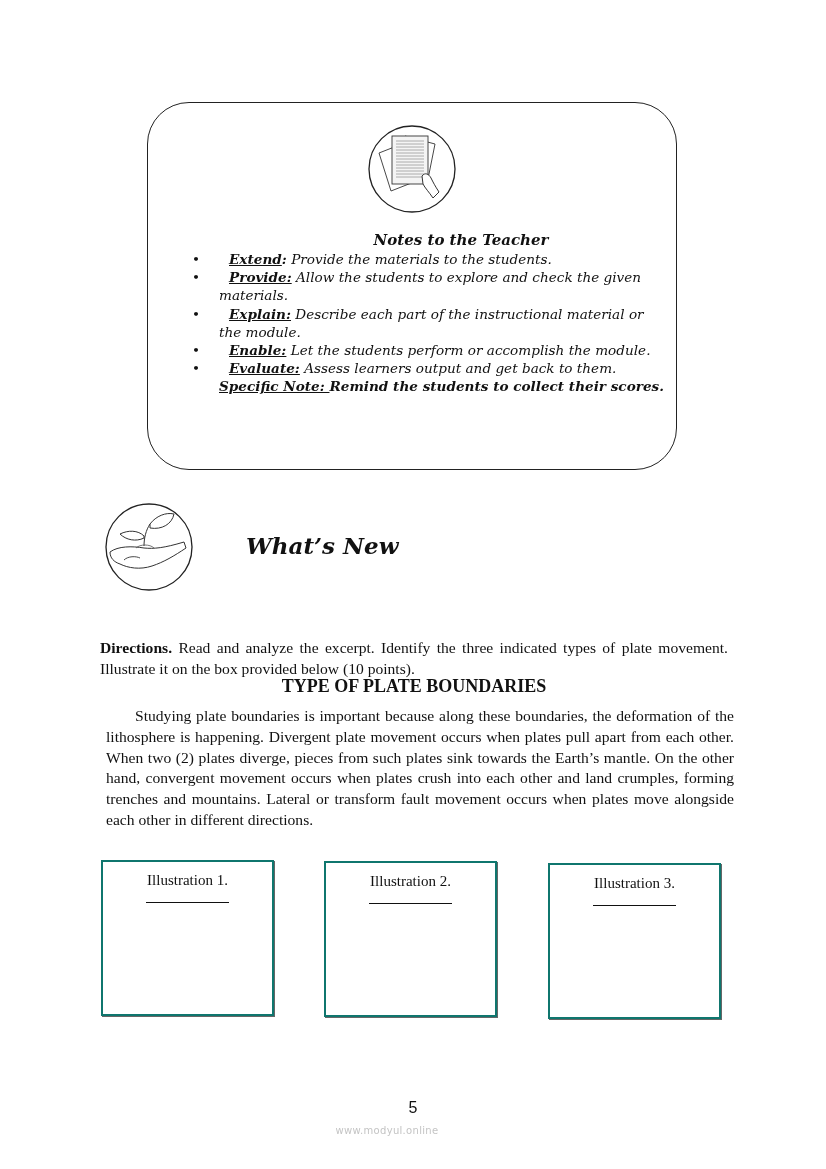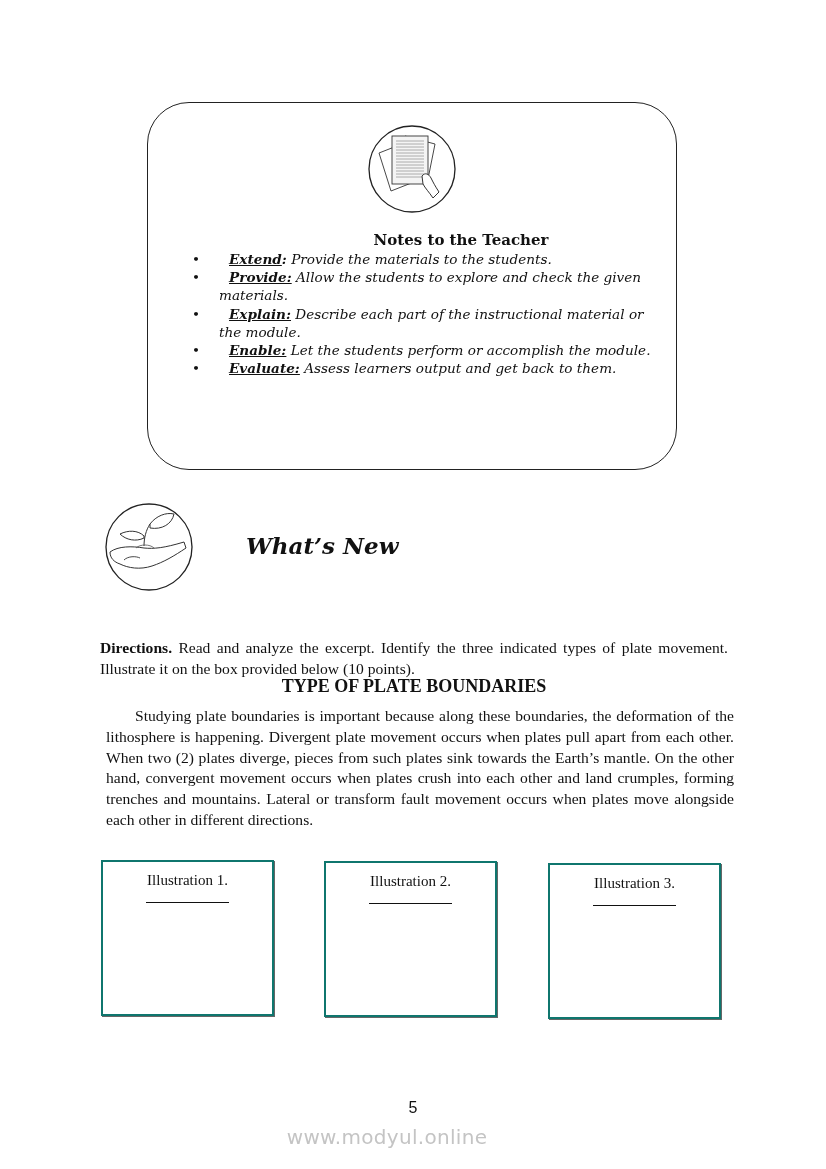--- a/index.html
+++ b/index.html
@@ -5,21 +5,21 @@
   html, body { margin: 0; padding: 0; background: #ffffff; }
   body { width: 826px; height: 1169px; position: relative; overflow: hidden; color: #111; }
 
   .notes-box {
     position: absolute; left: 147px; top: 102px; width: 530px; height: 368px;
     border: 1.6px solid #222; border-radius: 42px; box-sizing: border-box;
   }
   .notes-icon { position: absolute; left: 367px; top: 124px; width: 90px; height: 90px; }
   .notes-title {
     position: absolute; left: 147px; top: 231px; width: 628px; text-align: center;
-    font-family: "DejaVu Serif", serif; font-weight: bold; font-size: 15px;
+    font-family: "DejaVu Serif", serif; font-style: italic; font-weight: bold; font-size: 15px;
   }
   .notes-content {
     position: absolute; left: 219px; top: 250px; width: 450px;
     font-family: "DejaVu Serif", serif; font-size: 13.6px; line-height: 18.2px; font-style: italic;
   }
   .notes-content .gen { font-weight: bold; text-decoration: underline; }
   .notes-content ul { margin: 0; padding: 0; list-style: none; }
   .notes-content li { position: relative; }
   .notes-content li .bullet { position: absolute; left: -27px; top: 0; font-style: normal; }
   .notes-content .key { font-weight: bold; text-decoration: underline; margin-left: 10px; }
@@ -58,21 +58,21 @@
   #ill1 { left: 101px; top: 860px; }
   #ill2 { left: 324px; top: 861px; }
   #ill3 { left: 548px; top: 863px; }
 
   .page-num {
     position: absolute; left: 0; width: 826px; top: 1099px; text-align: center;
     font-family: "Liberation Sans", sans-serif; font-size: 16px; color: #111;
   }
   .watermark {
     position: absolute; left: 0; width: 774px; top: 1125px; text-align: center;
-    font-family: "DejaVu Sans", sans-serif; font-size: 20px; color: #c4c4c4; letter-spacing: 0.3px;
+    font-family: "DejaVu Sans", sans-serif; font-size: 10px; color: #c4c4c4; letter-spacing: 0.3px;
   }
 </style>
 </head>
 <body>
 
 <div class="notes-box"></div>
 
 <svg class="notes-icon" viewBox="0 0 90 90">
   <circle cx="45" cy="45" r="43" fill="#fff" stroke="#222" stroke-width="1.3"></circle>
   <g stroke="#333" stroke-width="0.9" fill="#fff">
@@ -101,20 +101,21 @@
 <div class="notes-title">Notes to the Teacher</div>
 
 <div class="notes-content">
   <ul>
     <li><span class="bullet">•</span><span class="key">Extend</span><b>:</b><span> Provide the materials to the students.</span></li>
     <li><span class="bullet">•</span><span class="key">Provide:</span><span> Allow the students to explore and check the given materials.</span></li>
     <li><span class="bullet">•</span><span class="key">Explain:</span><span> Describe each part of the instructional material or the module.</span></li>
     <li><span class="bullet">•</span><span class="key">Enable:</span><span> Let the students perform or accomplish the module.</span></li>
     <li><span class="bullet">•</span><span class="key">Evaluate:</span><span> Assess learners output and get back to them.</span></li>
   </ul>
+  <div class="spec"><span class="lbl">Specific Note: </span><span>Remind the students to collect their scores.</span></div>
 </div>
 
 <svg class="wn-icon" viewBox="0 0 90 90">
   <circle cx="45" cy="45" r="43" fill="#fff" stroke="#222" stroke-width="1.3"></circle>
   <path d="M6,50 C14,44 28,44 40,46 C50,47 60,46 80,40 L82,46 C70,54 60,60 48,64 C36,68 24,66 16,62 C10,60 6,56 6,50 Z" fill="#fff" stroke="#333" stroke-width="1"></path>
   <path d="M20,58 C24,54 32,54 36,56" fill="none" stroke="#333" stroke-width="0.9"></path>
   <path d="M40,44 C40,36 42,28 46,22" fill="none" stroke="#333" stroke-width="1"></path>
   <path d="M46,22 C52,14 62,10 70,12 C68,22 58,28 46,26 Z" fill="#fff" stroke="#333" stroke-width="1"></path>
   <path d="M40,34 C34,28 24,28 16,32 C22,38 32,40 40,36 Z" fill="#fff" stroke="#333" stroke-width="1"></path>
   <path d="M32,46 C36,42 46,42 50,46" fill="none" stroke="#555" stroke-width="0.8"></path>

